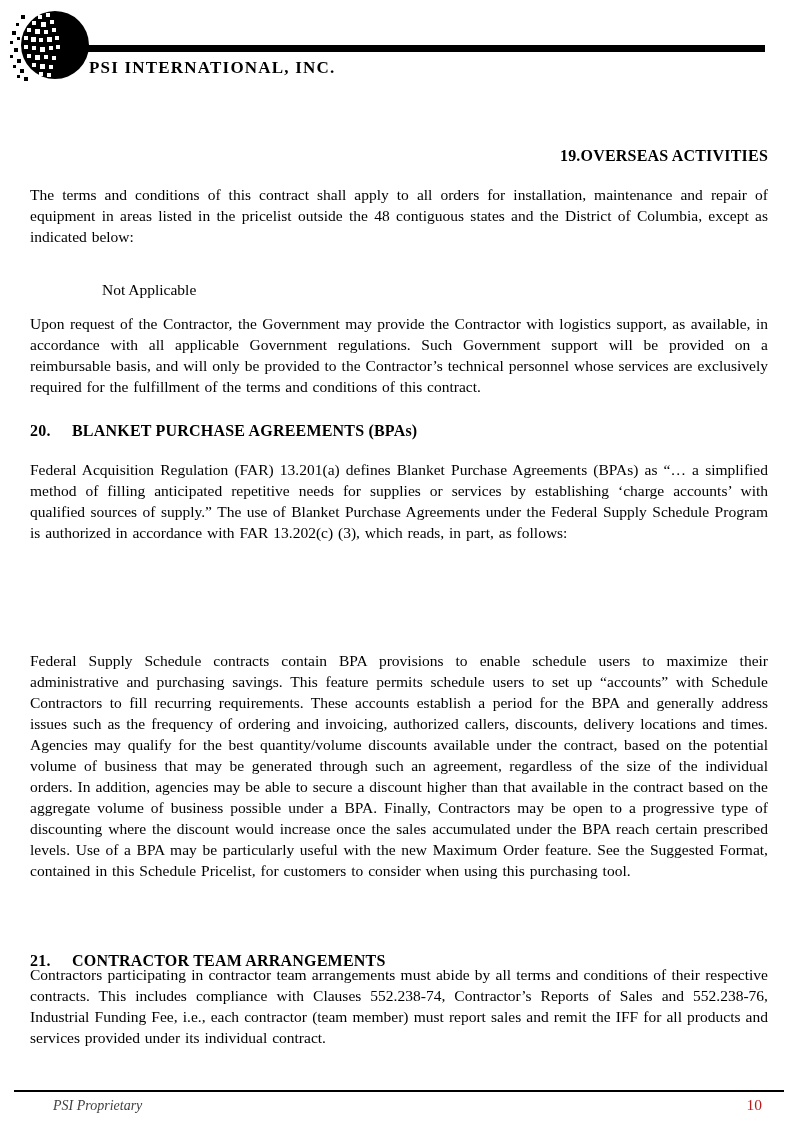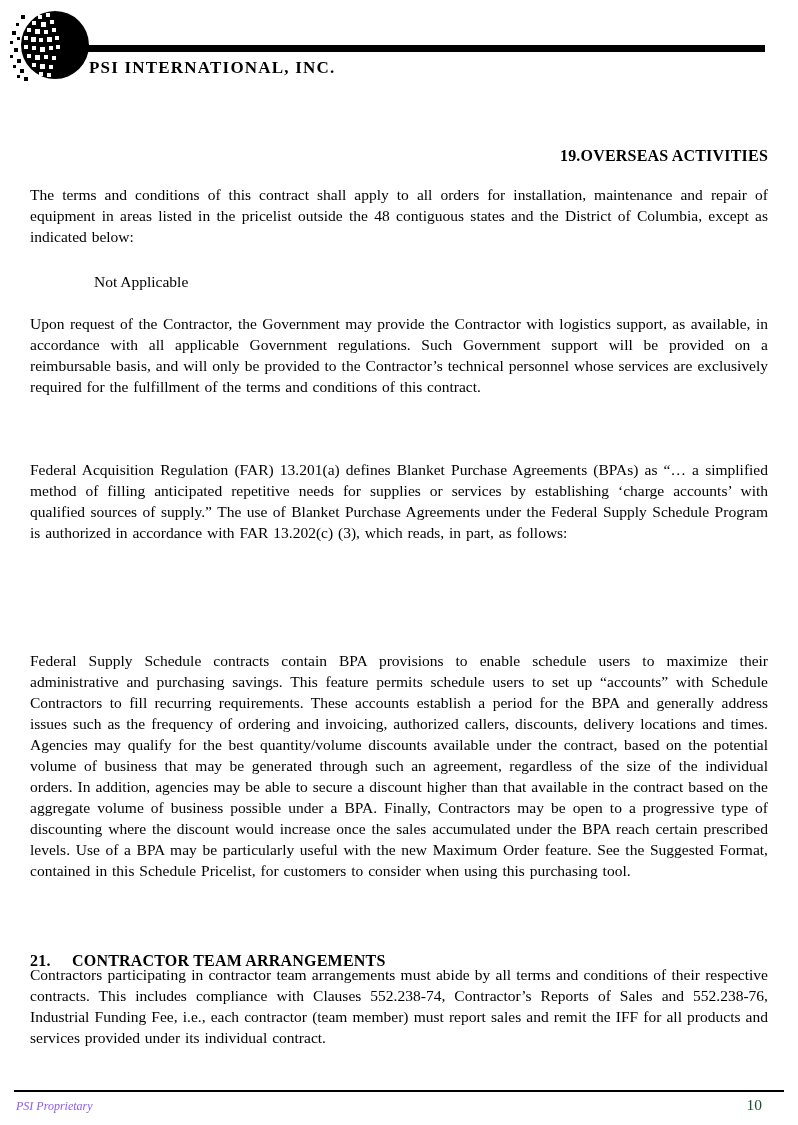--- a/index.html
+++ b/index.html
@@ -57,46 +57,47 @@
     line-height: 21px;
     text-align: justify;
     word-spacing: 1px;
     margin: 0;
   }
   .indent-note {
     position: absolute;
     left: 94px;
     font-size: 15.5px;
     line-height: 21px;
-    margin: 0;
+    margin: 8px;
   }
 
   
   .footer-rule {
     position: absolute;
     left: 14px; top: 1090px;
     width: 770px; height: 2px;
     background: #000000;
   }
   .footer-row {
     position: absolute;
     left: 16px; top: 1096px;
     width: 746px;
     display: flex;
     justify-content: space-between;
     align-items: baseline;
   }
   .footer-left {
     font-style: italic;
-    font-size: 12px;
-    color: #8b5cf6;
+    font-size: 14px;
+    color: #404040;
+    margin-left: 37px;
   }
   .footer-page {
     font-size: 15.5px;
-    color: #14532d;
+    color: #b91c1c;
     margin-left: 20px;
   }
 </style>
 </head>
 <body>
 
 <div class="page">
 
   <svg class="logo-svg" width="84" height="84" viewBox="0 0 84 84">
     <circle cx="47" cy="40" r="34" fill="#000000"></circle>
@@ -155,20 +156,23 @@
   <div class="section-heading" style="top:147px;text-align:right;">
     <span class="sec-num">19.</span><span>OVERSEAS ACTIVITIES</span>
   </div>
 
   <p class="body-par" style="top:184px;">The terms and conditions of this contract shall apply to all orders for installation, maintenance and repair of equipment in areas listed in the pricelist outside the 48 contiguous states and the District of Columbia, except as indicated below:</p>
 
   <p class="indent-note" style="top:271px;">Not Applicable</p>
 
   <p class="body-par" style="top:313px;">Upon request of the Contractor, the Government may provide the Contractor with logistics support, as available, in accordance with all applicable Government regulations.  Such Government support will be provided on a reimbursable basis, and will only be provided to the Contractor’s technical personnel whose services are exclusively required for the fulfillment of the terms and conditions of this contract.</p>
 
+  <div class="section-heading" style="top:422px;">
+    <span class="sec-num">20.</span><span>BLANKET PURCHASE AGREEMENTS (BPAs)</span>
+  </div>
 
   <p class="body-par" style="top:459px;">Federal Acquisition Regulation (FAR) 13.201(a) defines Blanket Purchase Agreements (BPAs) as “… a simplified method of filling anticipated repetitive needs for supplies or services by establishing ‘charge accounts’ with qualified sources of supply.”  The use of Blanket Purchase Agreements under the Federal Supply Schedule Program is authorized in accordance with FAR 13.202(c) (3), which reads, in part, as follows:</p>
 
 
   <p class="body-par" style="top:650px;">Federal Supply Schedule contracts contain BPA provisions to enable schedule users to maximize their administrative and purchasing savings.  This feature permits schedule users to set up “accounts” with Schedule Contractors to fill recurring requirements.  These accounts establish a period for the BPA and generally address issues such as the frequency of ordering and invoicing, authorized callers, discounts, delivery locations and times.  Agencies may qualify for the best quantity/volume discounts available under the contract, based on the potential volume of business that may be generated through such an agreement, regardless of the size of the individual orders.  In addition, agencies may be able to secure a discount higher than that available in the contract based on the aggregate volume of business possible under a BPA.  Finally, Contractors may be open to a progressive type of discounting where the discount would increase once the sales accumulated under the BPA reach certain prescribed levels.  Use of a BPA may be particularly useful with the new Maximum Order feature.  See the Suggested Format, contained in this Schedule Pricelist, for customers to consider when using this purchasing tool.</p>
 
   <div class="section-heading" style="top:926px;margin-top:26px;">
     <span class="sec-num">21.</span><span>CONTRACTOR TEAM ARRANGEMENTS</span>
   </div>
 

